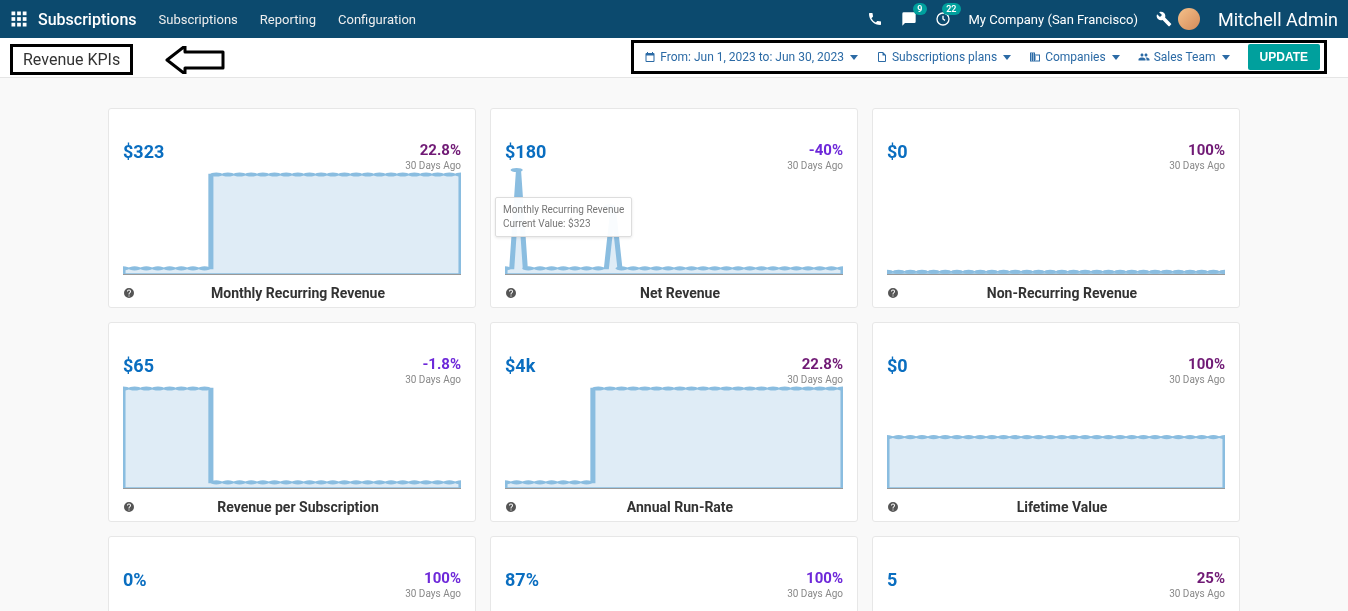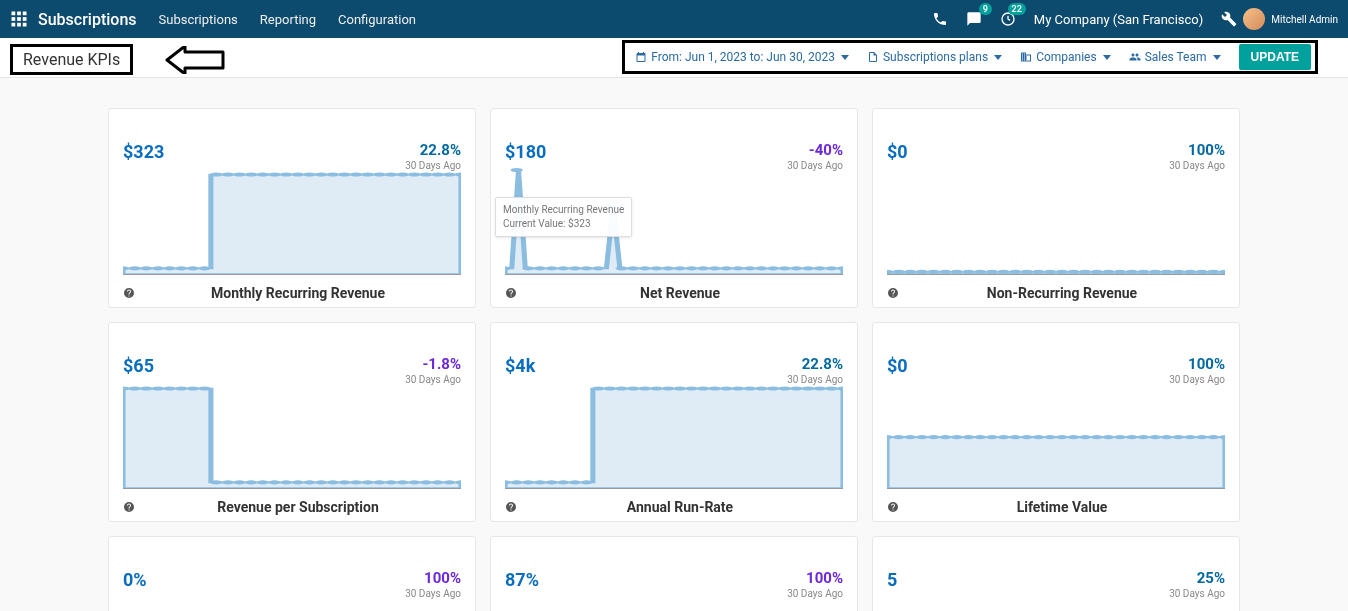--- a/index.html
+++ b/index.html
@@ -8,41 +8,41 @@
   
   .topnav { height: 38px; background: #0c4a6e; display: flex; align-items: center; padding: 0 10px; color: #fff; }
   .topnav .apps-icon { width: 18px; height: 18px; fill: #fff; margin-right: 10px; }
   .topnav .app-title { font-size: 16px; font-weight: 500; margin-right: 22px; }
   .topnav .nav-link { color: #eee; font-size: 13px; margin-right: 22px; cursor: pointer; }
   .topnav .spacer { flex: 1; }
   .topnav .right-item { position: relative; display: flex; align-items: center; margin-left: 18px; cursor: pointer; fill: #fff; color: #fff; }
   .topnav .badge { position: absolute; top: -8px; right: -10px; background: #00a09d; color: #fff; font-size: 9px; padding: 1px 4px; border-radius: 8px; font-weight: 600; }
   .topnav .company { margin-left: 18px; font-size: 13px; }
   .topnav .avatar { width: 22px; height: 22px; border-radius: 50%; background: linear-gradient(135deg,#f5c18a,#d48b5a); display: inline-block; margin-left: 6px; }
-  .topnav .user { margin-left: 6px; font-size: 10px; }
+  .topnav .user { margin-left: 18px; font-size: 18px; }
 
   
   .subheader { height: 40px; position: relative; background: #fff; border-bottom: 1px solid #e5e5e5; }
   .title-box { position: absolute; left: 10px; top: 6px; border: 3px solid #000; padding: 3px 10px; font-size: 16px; font-weight: 400; background: #fff; }
   .arrow-annot { position: absolute; left: 165px; top: 8px; }
-  .filters-box { position: absolute; right: 30px; top: 2px; height: 34px; border: 3px solid #000; display: flex; align-items: center; padding: 0 4px 0 10px; gap: 18px; background: #fff; }
+  .filters-box { position: absolute; right: 21px; top: 2px; height: 34px; border: 3px solid #000; display: flex; align-items: center; padding: 0 4px 0 10px; gap: 18px; background: #fff; }
   .filters-box .f-item { display: flex; align-items: center; gap: 4px; color: #2b6aa5; font-size: 12px; cursor: pointer; }
   .filters-box .f-item svg { fill: #2b6aa5; }
   .filters-box .update-btn { background: #00a09d; color: #fff; border: none; padding: 6px 12px; font-size: 12px; font-weight: 600; cursor: pointer; border-radius: 2px; }
   .caret-down { width: 0; height: 0; border-left: 4px solid transparent; border-right: 4px solid transparent; border-top: 5px solid #2b6aa5; margin-left: 2px; }
 
   
   .content { padding: 30px 108px 0 108px; height: calc(611px - 78px); overflow-y: scroll; background: #f9f9f9; }
   .grid { display: grid; grid-template-columns: repeat(3, 1fr); gap: 14px; }
   .card { background: #fff; border: 1px solid #e7e7e7; border-radius: 3px; padding: 12px 14px 6px 14px; height: 200px; position: relative; }
   .card .kpi-top { display: flex; justify-content: space-between; align-items: flex-start; margin-top: 20px; }
   .card .kpi-value { font-size: 18px; font-weight: 700; color: #0a6ec0; }
   .card .kpi-change { text-align: right; }
   .card .kpi-change .pct { font-size: 15px; font-weight: 700; }
-  .card .kpi-change .pct.pos { color: #0369a1; }
+  .card .kpi-change .pct.pos { color: #701a75; }
   .card .kpi-change .pct.neg { color: #6d28d9; }
   .card .kpi-change .ago { font-size: 10px; color: #888; margin-top: 1px; }
   .card .chart-area { position: absolute; left: 14px; right: 14px; top: 52px; bottom: 32px; border-bottom: 1px solid #999; }
   .card .chart-area svg { width: 100%; height: 100%; }
   .card .footer { position: absolute; left: 14px; right: 14px; bottom: 6px; display: flex; align-items: center; }
   .card .help-icon { width: 12px; height: 12px; fill: #555; }
   .card .kpi-name { flex: 1; text-align: center; font-size: 14px; font-weight: 700; color: #333; }
 
   .tooltip { position: absolute; background: rgba(255,255,255,0.95); border: 1px solid #ddd; padding: 5px 7px; font-size: 10px; color: #777; border-radius: 2px; box-shadow: 0 1px 3px rgba(0,0,0,0.1); line-height: 1.4; }
 

